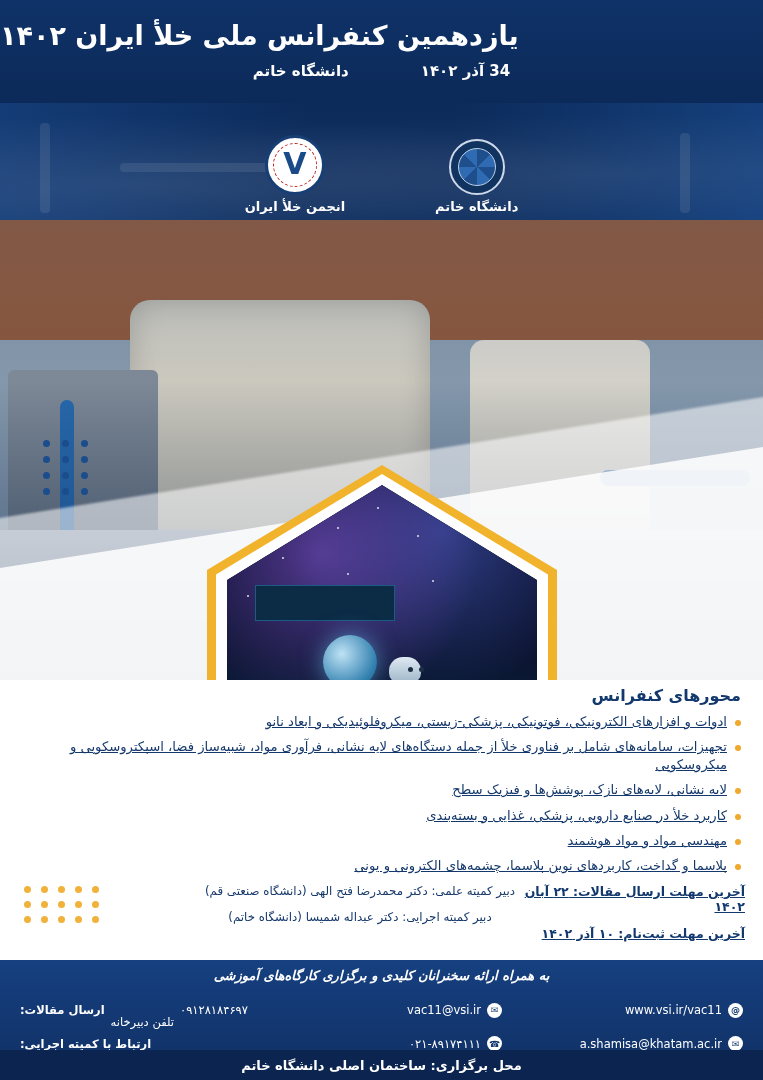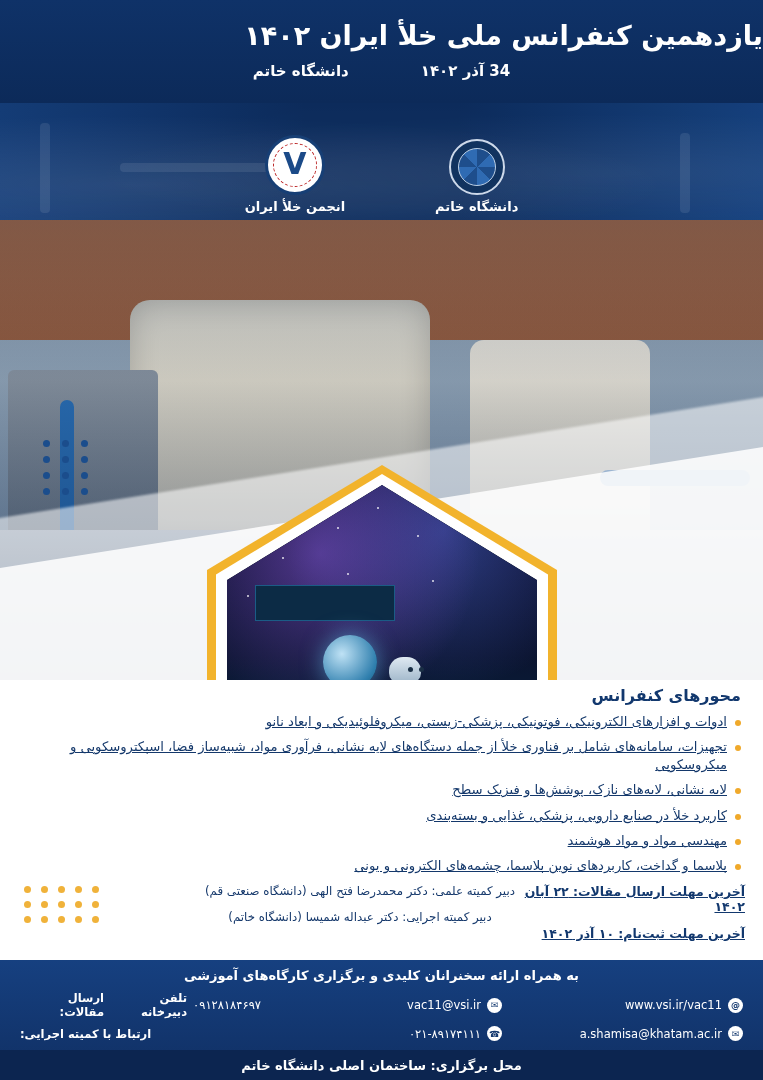--- a/index.html
+++ b/index.html
@@ -9,21 +9,21 @@
     background:#0b2a5b;
     position:relative;
   }
   .poster { position:relative; width:763px; height:1080px; overflow:hidden; background:#fff; }
 
   
   .header {
     position:absolute; top:0; left:0; width:763px; height:103px;
     background:#0e2f63;
     background-image:linear-gradient(180deg,#0f3268 0%,#0c2a59 100%);
-    text-align:right;
+    text-align:left;
   }
   .header .title {
     color:#fff; font-size:27px; font-weight:bold; letter-spacing:0px;
     padding-top:20px; line-height:1.2; direction:rtl;
   }
   .header .subrow {
     margin-top:10px; display:flex; justify-content:center; gap:72px;
     color:#fff; font-size:15px; font-weight:bold; direction:rtl;
   }
 
@@ -234,21 +234,21 @@
   }
   .dots-right span { width:7px; height:7px; border-radius:50%; background:#f0b23a; display:block; }
 
   
   .footer {
     position:absolute; top:960px; left:0; width:763px; height:120px;
     background:linear-gradient(180deg,#164080 0%,#102f63 100%);
     direction:rtl; color:#fff;
   }
   .footer .note {
-    text-align:center; font-size:13px; font-weight:bold; padding-top:8px;
+    text-align:center; font-size:13px; font-weight:bold; padding-top:8px;font-style:italic;
   }
   .footer .contactgrid {
     margin-top:8px; padding:0 20px;
     display:grid; grid-template-columns: 1fr 1fr 1fr; row-gap:7px; align-items:center;
     font-size:11.5px;
   }
   .footer .cell { display:flex; align-items:center; gap:6px; justify-content:flex-start; }
   .footer .cell.label { justify-content:flex-end; font-weight:bold; }
   .ic {
     width:15px; height:15px; border-radius:50%; background:#fff; color:#14396f;
@@ -412,21 +412,21 @@
       <div class="cell">
         <span class="ic">@</span>
         <span class="ltr">www.vsi.ir/vac11</span>
       </div>
       <div class="cell">
         <span class="ic">✉</span>
         <span class="ltr">vac11@vsi.ir</span>
       </div>
       <div class="cell label">
         <span class="ltr" style="font-weight:normal;">۰۹۱۲۸۱۸۴۶۹۷</span>
-        <span style="font-weight:bold;">تلفن دبیرخانه</span>
+        <span style="font-weight:normal;margin-top:24px;">تلفن دبیرخانه</span>
         <span>ارسال مقالات:</span>
       </div>
 
       <div class="cell">
         <span class="ic">✉</span>
         <span class="ltr">a.shamisa@khatam.ac.ir</span>
       </div>
       <div class="cell">
         <span class="ic">☎</span>
         <span class="ltr">۰۲۱-۸۹۱۷۴۱۱۱</span>

